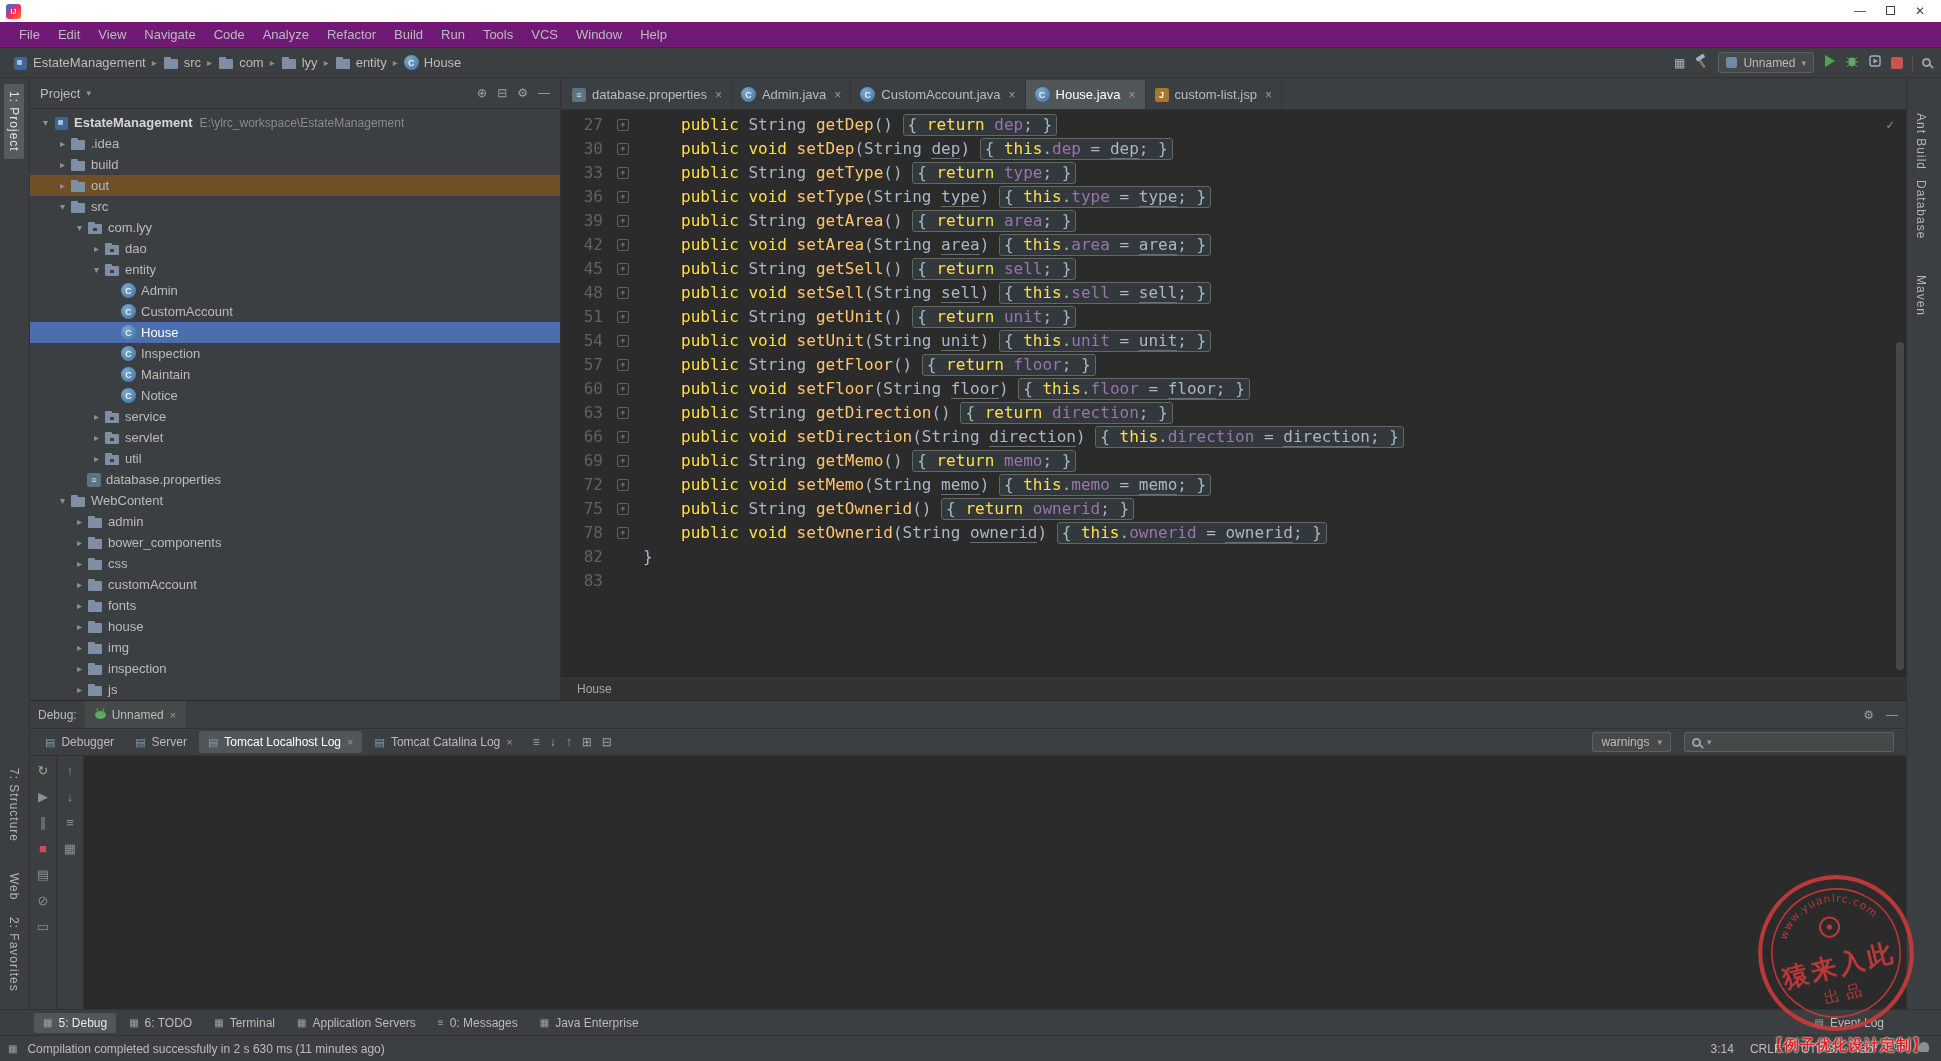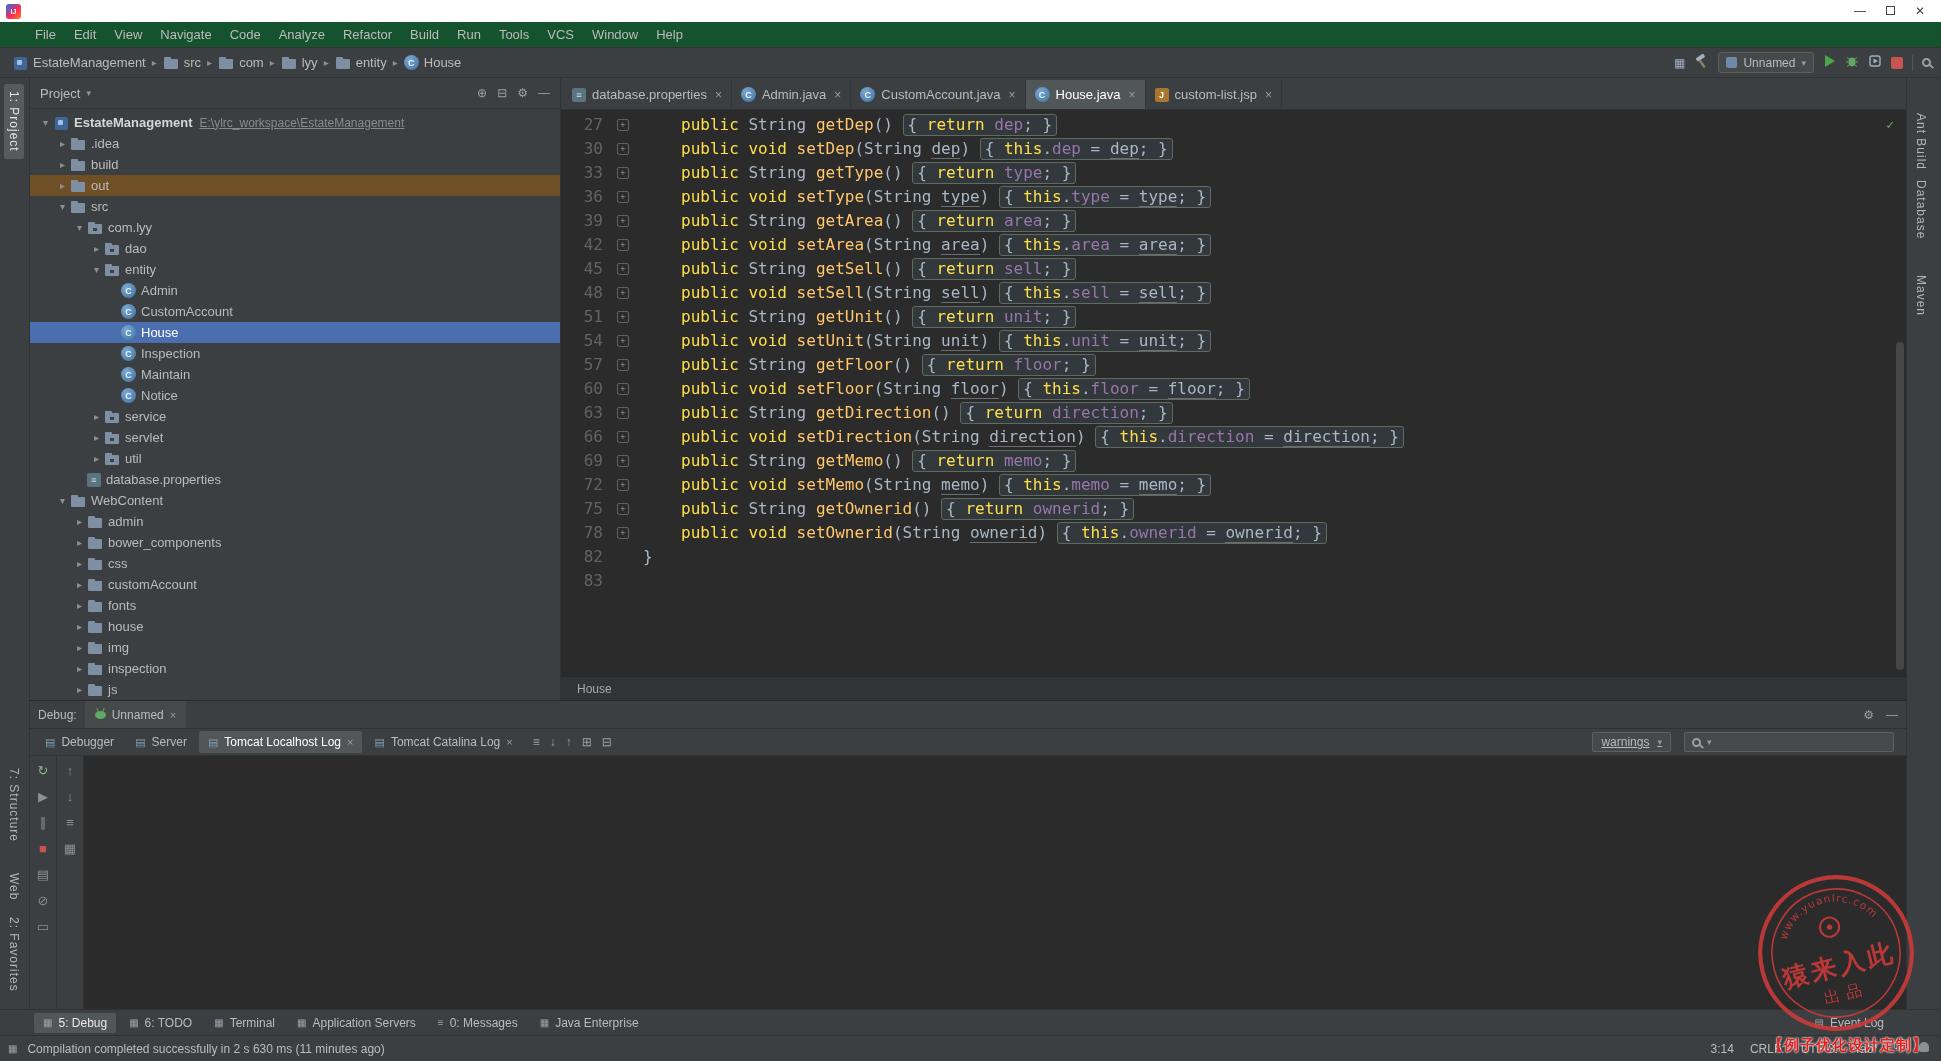--- a/index.html
+++ b/index.html
@@ -9,21 +9,21 @@
 
   
   .titlebar { height:22px; background:#ffffff; color:#222; display:flex; align-items:center; padding:0 6px; font-size:12px; flex:none; }
   .title-logo { width:15px; height:15px; border-radius:3px; background:linear-gradient(135deg,#087cfa,#fe2857 55%,#fc801d); color:#fff; font-size:7px; font-weight:bold; display:flex; align-items:center; justify-content:center; margin-right:6px; flex:none; }
   .title-text { white-space:nowrap; overflow:hidden; }
   .spacer { flex:1; }
   .win-btn { width:30px; text-align:center; color:#444; font-size:12px; cursor:default; }
   .max-box { display:inline-block; width:9px; height:9px; border:1px solid #444; }
 
   
-  .menubar { height:26px; background:#14532d; border-bottom:1px solid #323232; display:flex; align-items:center; padding-left:26px; flex:none; }
+  .menubar { height:26px; background:#701a75; border-bottom:1px solid #323232; display:flex; align-items:center; padding-left:10px; flex:none; }
   .menu-item { padding:0 9px; color:#bbbbbb; }
 
   
   .navbar { height:30px; background:#3c3f41; border-bottom:1px solid #323232; display:flex; align-items:center; padding:0 10px; flex:none; }
   .crumbs { display:flex; align-items:center; }
   .crumb { display:flex; align-items:center; gap:5px; padding:0 2px; }
   .crumb-sep { color:#8c8c8c; font-size:10px; padding:0 4px; }
   .nav-actions { margin-left:auto; display:flex; align-items:center; gap:9px; }
   .nav-glyph { color:#9fb0c0; font-size:12px; }
   .run-config { display:flex; align-items:center; gap:6px; border:1px solid #5e6060; background:#45494a; height:21px; padding:0 7px; border-radius:3px; font-size:12px; }
@@ -56,21 +56,21 @@
   .project-panel { width:531px; background:#3c3f41; border-right:1px solid #323232; display:flex; flex-direction:column; flex:none; }
   .panel-header { height:31px; display:flex; align-items:center; gap:6px; padding:0 10px; border-bottom:1px solid #323232; flex:none; }
   .panel-header .right { margin-left:auto; display:flex; gap:10px; color:#9aa0a6; font-size:12px; }
   .tree { flex:1; overflow:hidden; padding-top:3px; }
   .tree-row { height:21px; display:flex; align-items:center; white-space:nowrap; font-size:13px; color:#bbbbbb; }
   .tree-row.selected { background:#4b6eaf; }
   .tree-row.selected .tree-label { color:#ffffff; }
   .tree-row.excluded { background:#6e4f26; }
   .tree-arrow { width:15px; flex:none; text-align:center; font-size:10px; color:#8f8f8f; }
   .tree-label.bold { font-weight:bold; color:#d6d6d6; }
-  .tree-hint { color:#8a8a8a; margin-left:7px; font-size:12px;text-decoration:underline; }
+  .tree-hint { color:#8a8a8a; margin-left:7px; font-size:12px; }
 
   
   .ficon { width:16px; height:16px; flex:none; display:inline-flex; align-items:center; justify-content:center; position:relative; font-family:"Liberation Sans",sans-serif; }
   .tree-row .ficon { margin-right:5px; }
   .icon-folder::before, .icon-package::before { content:""; position:absolute; top:2px; left:1px; width:7px; height:4px; background:#7f8fa3; border-radius:1px 1px 0 0; }
   .icon-folder::after, .icon-package::after { content:""; position:absolute; top:4px; left:1px; width:14px; height:10px; background:#7f8fa3; border-radius:1px; }
   .icon-package::after { background:radial-gradient(circle at 50% 55%, #3c3f41 0 2px, #7f8fa3 2px); }
   .icon-project::before { content:""; position:absolute; top:2px; left:2px; width:13px; height:13px; background:#3f6695; border-radius:2px; }
   .icon-project::after { content:""; position:absolute; top:5px; left:5px; width:5px; height:5px; background:#9fc0e0; border-radius:1px; }
   .icon-class { background:radial-gradient(circle at 35% 30%, #79a7d0, #40719e); border-radius:50%; color:#e8f2fa; font-size:9px; font-weight:bold; width:15px; height:15px; }
@@ -108,21 +108,21 @@
   .bug-dot::before, .bug-dot::after { content:""; position:absolute; width:1px; height:4px; background:#5fa865; top:-3px; }
   .bug-dot::before { left:2px; transform:rotate(-20deg); }
   .bug-dot::after { right:2px; transform:rotate(20deg); }
   .debug-header .right { margin-left:auto; display:flex; gap:12px; color:#9aa0a6; }
   .debug-tabs { height:28px; background:#3c3f41; border-top:1px solid #323232; border-bottom:1px solid #323232; display:flex; align-items:center; gap:3px; padding:0 6px; flex:none; font-size:12px; }
   .dtab { display:flex; align-items:center; gap:6px; height:22px; padding:0 9px; color:#bbbbbb; border-radius:2px; }
   .dtab.selected { background:#515658; color:#ffffff; }
   .dtab-icon { color:#7f9daf; font-size:11px; }
   .dtab-close { color:#9a9a9a; font-size:11px; }
   .debug-extra { display:flex; align-items:center; gap:10px; margin-left:8px; color:#9aa0a6; font-size:12px; }
-  .debug-filter { margin-left:auto; display:flex; align-items:center; gap:8px; border:1px solid #5e6060; background:#45494a; height:20px; padding:0 8px; border-radius:2px;text-decoration:underline; }
+  .debug-filter { margin-left:auto; display:flex; align-items:center; gap:8px; border:1px solid #5e6060; background:#45494a; height:20px; padding:0 8px; border-radius:2px; }
   .debug-search { width:210px; height:20px; border:1px solid #5e6060; background:#45494a; border-radius:2px; display:flex; align-items:center; gap:6px; padding:0 7px; margin:0 6px 0 10px; }
   .debug-body { flex:1; display:flex; min-height:0; background:#2b2b2b; }
   .dbg-toolcol { width:27px; background:#3c3f41; border-right:1px solid #323232; display:flex; flex-direction:column; align-items:center; padding-top:8px; gap:13px; flex:none; }
   .dbg-icon { font-size:13px; color:#8a8f93; line-height:13px; }
   .console { flex:1; }
 
   
   .bottom-toolbar { height:26px; background:#3c3f41; border-top:1px solid #323232; display:flex; align-items:center; gap:4px; padding:0 8px 0 34px; font-size:12px; flex:none; }
   .tw-btn { display:flex; align-items:center; gap:6px; padding:3px 9px; border-radius:2px; color:#bbbbbb; }
   .tw-btn.active { background:#515658; color:#e8e8e8; }

